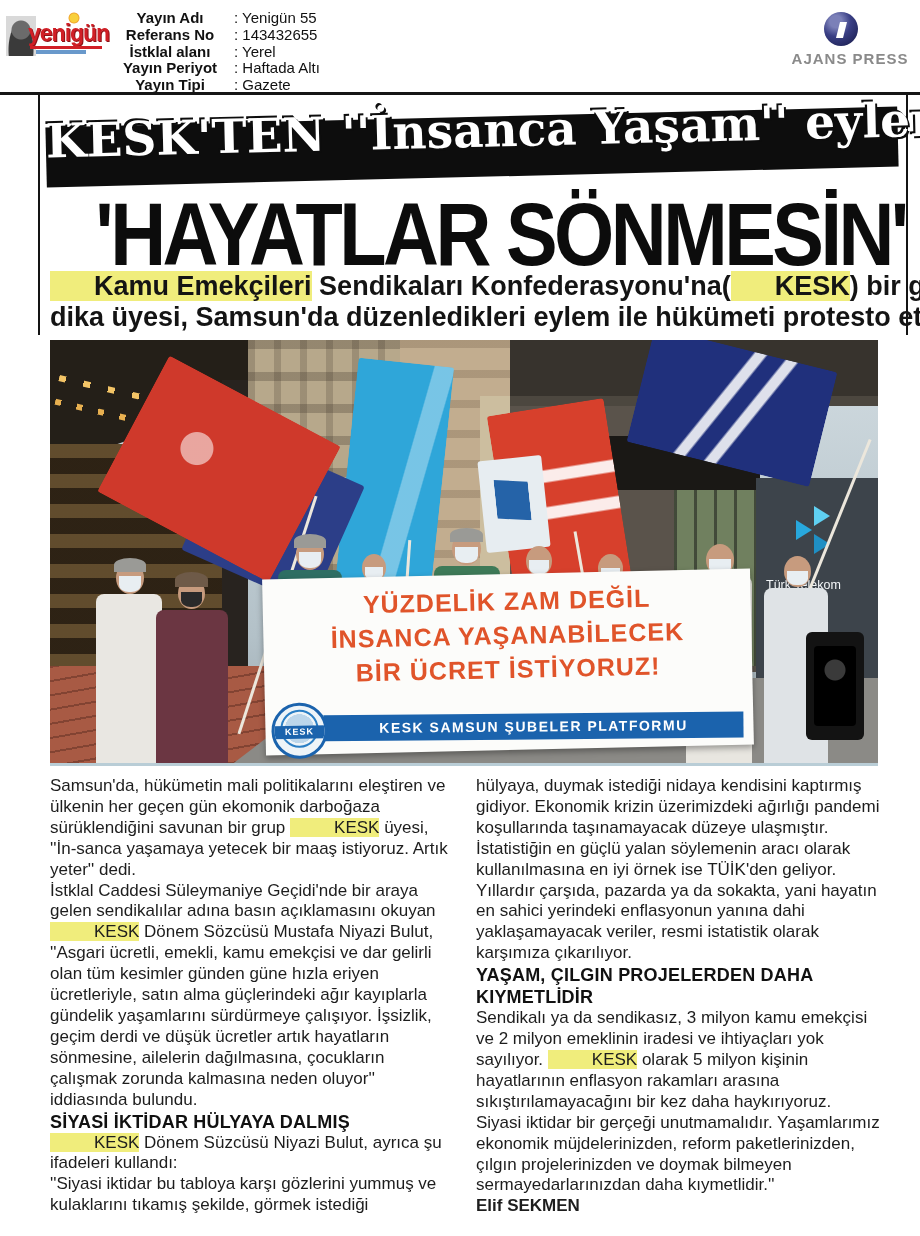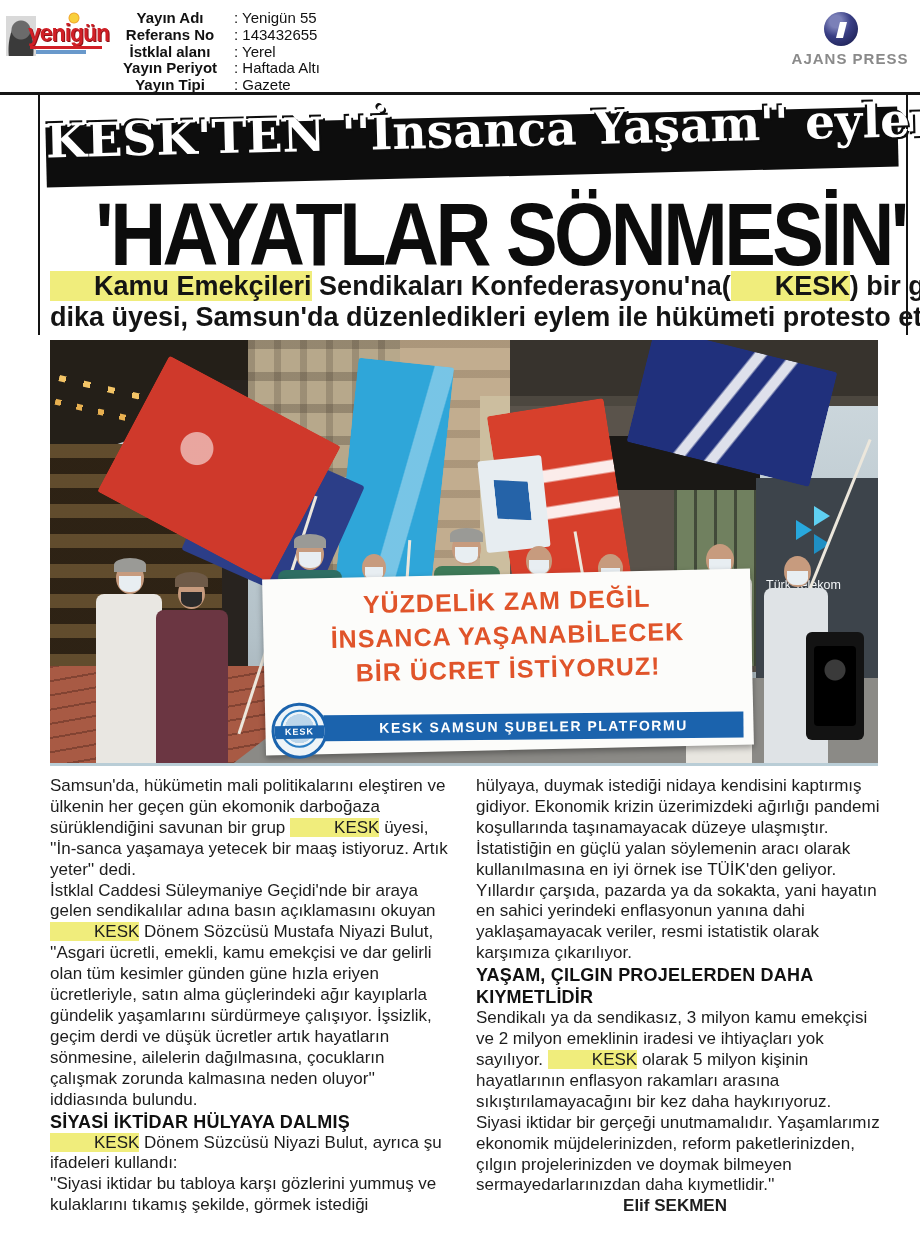--- a/index.html
+++ b/index.html
@@ -119,21 +119,21 @@
       background:#eef4f8; border:3px solid #1b63ad; overflow:hidden; }
   .kesk-globe { position:absolute; left:6px; top:4px; width:38px; height:38px; border-radius:50%; border:2px solid #2a7ec4;
       background:radial-gradient(circle, rgba(42,126,196,.25) 0 60%, transparent 61%); }
   .kesk-band { position:absolute; left:-2px; top:20px; width:54px; height:13px; background:#1b63ad;
       color:#fff; font-size:9px; font-weight:bold; text-align:center; line-height:13px; letter-spacing:1px; }
 
   
   .article { position:absolute; left:50px; top:776px; width:830px; display:flex; gap:22px; }
   .col { width:404px; font-size:17px; line-height:20.9px; color:#1d1d1d; }
   .col h3 { font-size:18px; line-height:22px; font-weight:bold; color:#111; letter-spacing:0.2px; }
-  .byline { text-align:center; font-weight:bold; padding-right:6px; }
+  .byline { text-align:left; font-weight:bold; padding-right:6px; }
 </style>
 </head>
 <body>
 
 <div class="header">
   <div class="np-logo">
     <div class="np-portrait"></div>
     <div class="np-sun"></div>
     <div class="np-name">yenigün</div>
     <div class="np-bar"></div>

